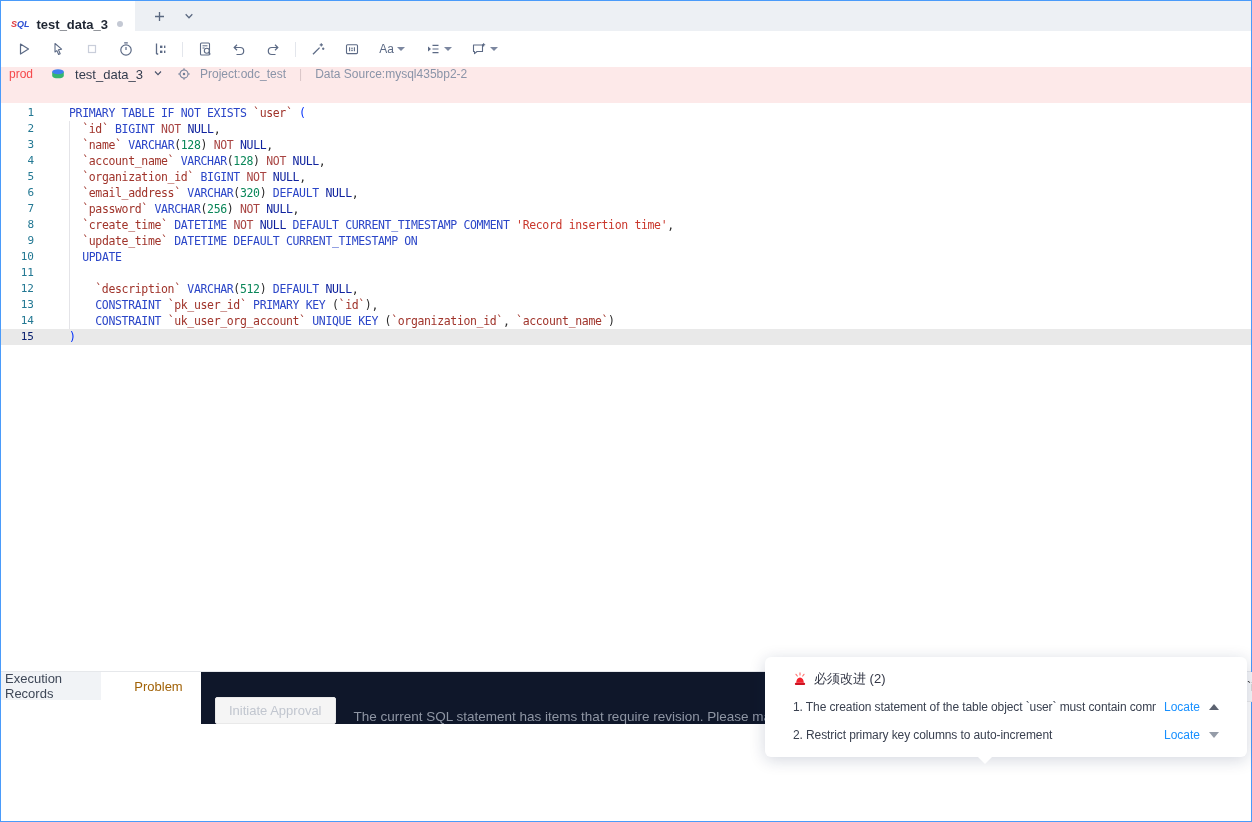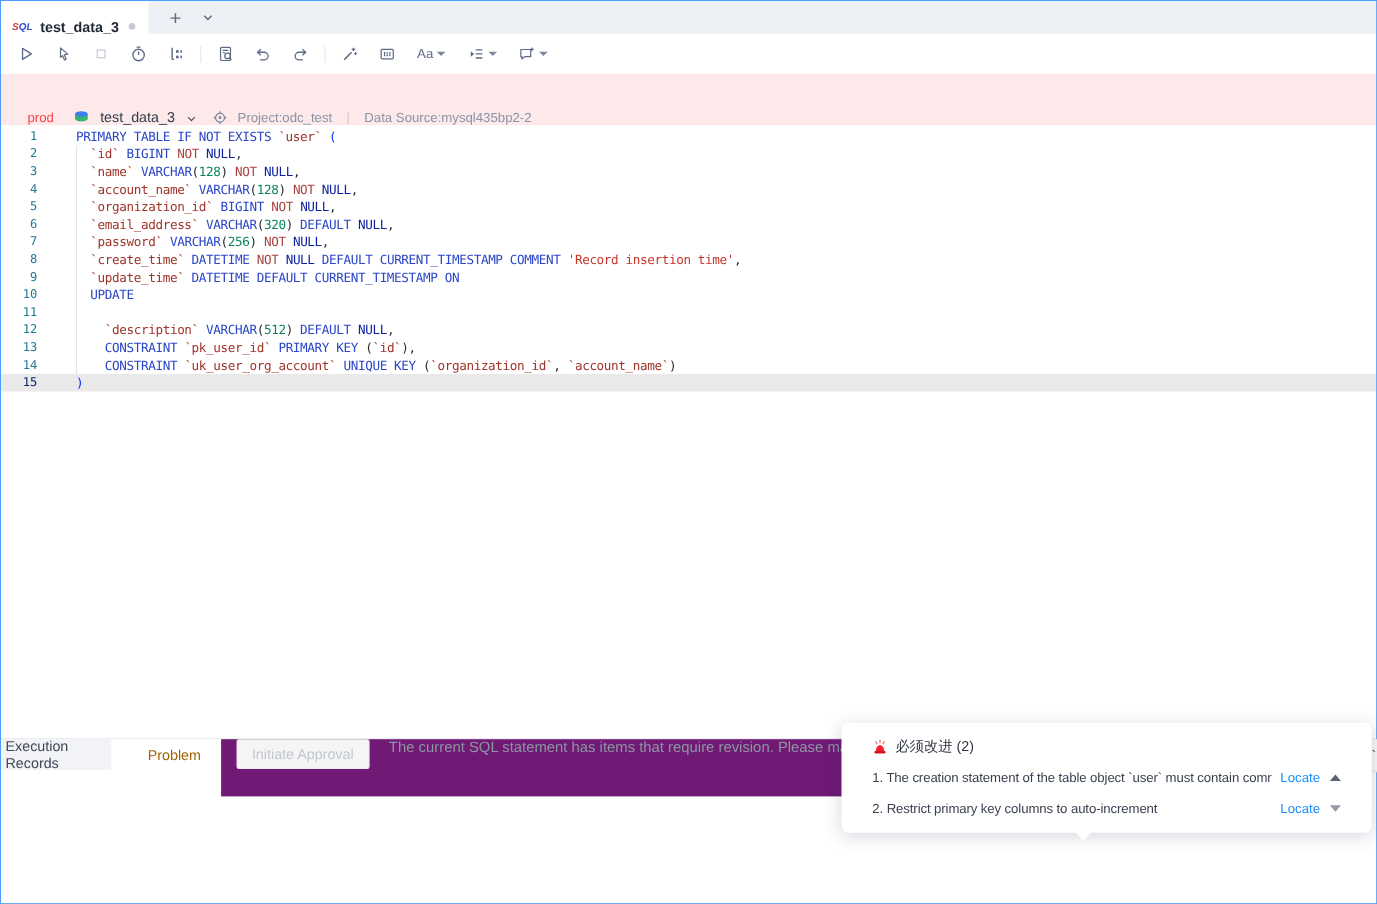--- a/index.html
+++ b/index.html
@@ -21,22 +21,22 @@
   
   .toolbar{height:36px;background:#fff;display:flex;align-items:center;padding-left:6px;flex:none}
   .tbtn{width:34px;height:28px;display:flex;align-items:center;justify-content:center;border-radius:2px}
   .tbtn.wide{width:46px;gap:3px}
   .tdiv{width:1px;height:15px;background:#E3E6EC;margin:0 5px}
   .caret{width:0;height:0;border-left:4px solid transparent;border-right:4px solid transparent;
     border-top:4px solid #7C87A0}
   .aa-label{font-size:12px;color:#5C6A85;font-weight:normal}
 
   
-  .breadcrumb{height:47px;background:#FDE9E9;display:flex;align-items:flex-end;
-    padding-left:24px;gap:9px;font-size:12px;color:#8A94A8;flex:none}
+  .breadcrumb{height:36px;background:#FDE9E9;display:flex;align-items:flex-start;
+    padding-left:8px;gap:9px;font-size:12px;color:#8A94A8;flex:none}
   .env-label{color:#F5484B;margin-right:8px}
   .bc-name{color:#333C4D;font-size:13px}
   .bc-sep{color:#D9C4C6;margin:0 4px}
 
   
   .editor{flex:1;position:relative;background:#fff;padding-top:2px;overflow:hidden;
     font-family:"DejaVu Sans Mono","Liberation Mono",monospace;font-size:11.5px;letter-spacing:-0.35px}
   .indent-guide{position:absolute;left:68px;top:18px;width:1px;height:208px;background:#E4E4E8}
   .eline{display:flex;height:16px;line-height:16px;white-space:pre}
   .eline.active{background:#E9E9E9}
@@ -50,21 +50,21 @@
   .tk-op{color:#A84442}
   .tk-nv{color:#10239E}
   .tk-pl{color:#2B2B2B}
   .tk-mb{color:#0431FA}
 
   
   .bottom{height:150px;flex:none;border-top:1px solid #E6E8EB;display:flex;flex-direction:row;background:#fff}
   .btabs{height:28px;background:#F1F3F6;display:flex;flex:none}
   .btab{width:100px;display:flex;align-items:center;font-size:13px;color:#3E4757;padding-left:4px}
   .btab.active{background:#fff;color:#a16207;justify-content:center;padding-left:15px}
-  .bmsg{height:52px;display:flex;align-items:flex-start;padding-left:14px;background:#701a75;flex:none}
+  .bmsg{height:52px;display:flex;align-items:flex-end;padding-left:14px;background:#0f172a;flex:none}
   .approval-btn{height:27px;padding:0 13px;background:#F5F5F5;border:1px solid #E9E9E9;
     border-radius:2px;color:#C1C6CF;font-size:13px;display:flex;align-items:center}
   .msg-text{margin-left:18px;color:#8E95A3;font-size:13.5px;white-space:nowrap}
   .thead{height:24px;background:#FAFAFA;border-top:1px solid #EAEAEA;border-bottom:1px solid #EAEAEA;
     display:flex;align-items:center;font-size:12.5px;font-weight:bold;color:#2B3342;flex:none}
   .trow{height:30px;display:flex;align-items:center;font-size:12.5px;color:#333;
     background:#F7F8FA;border-bottom:1px solid #EAEAEA;flex:none}
   .c1{width:50px;padding-left:14px;align-self:stretch;display:flex;align-items:center;border-right:1px solid #ECECEC}
   .c2{width:775px;padding-left:8px;align-self:stretch;display:flex;align-items:center;
     border-right:1px solid #ECECEC;overflow:hidden;white-space:nowrap}

